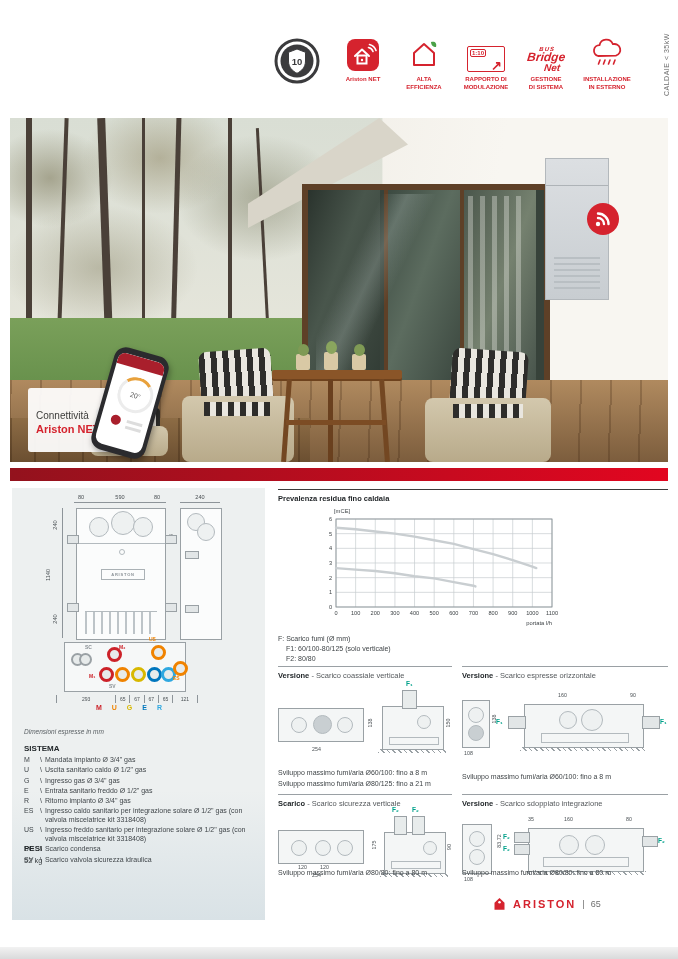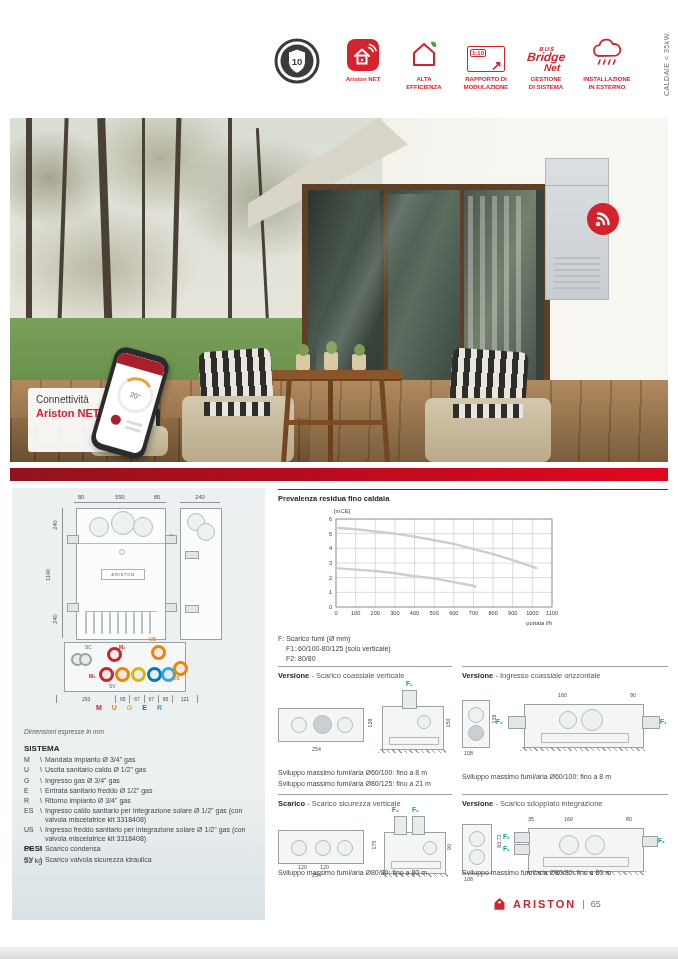--- a/index.html
+++ b/index.html
@@ -212,21 +212,21 @@
       <div class="abs" style="left:56px;top:43px;width:5px;height:83px;background:#6a401e"></div>
       <div class="abs" style="left:14px;top:84px;width:100px;height:5px;background:#7c4c24"></div>
     </div>
 
     <div class="abs" style="left:415px;top:232px;width:126px;height:112px">
       <div class="abs stripes" style="left:26px;top:0;width:76px;height:60px;border-radius:8px;transform:rotate(4deg)"></div>
       <div class="abs wicker" style="left:0;top:48px;width:126px;height:64px"></div>
       <div class="abs stripes" style="left:28px;top:54px;width:70px;height:14px"></div>
     </div>
 
-    <div class="abs" style="left:18px;top:270px;width:114px;height:64px;background:rgba(255,255,255,.93);border-radius:3px;padding:6px 8px;box-sizing:border-box">
+    <div class="abs" style="left:18px;top:270px;width:114px;height:64px;background:rgba(255,255,255,.93);border-radius:3px;padding:22px 8px;box-sizing:border-box">
       <div style="font-size:10px;color:#3c3c3b">Connettività</div>
       <div style="font-size:11px;font-weight:bold;color:#d5232e;margin-top:2px">Ariston NET</div>
     </div>
     <div class="abs" style="left:92px;top:232px;width:56px;height:106px;background:#2b2b2e;border-radius:12px;transform:rotate(16deg);box-shadow:2px 3px 6px rgba(0,0,0,.35)">
       <div class="abs" style="left:4px;top:6px;width:48px;height:94px;background:#fff;border-radius:8px;overflow:hidden">
         <div class="abs" style="left:0;top:0;width:100%;height:12px;background:#a91f2c"></div>
         <div class="abs" style="left:9px;top:20px;width:30px;height:30px;border:3px solid #ececec;border-top-color:#e8a13c;border-radius:50%;display:flex;align-items:center;justify-content:center;font-size:7px;color:#555">20°</div>
         <div class="abs" style="left:10px;top:62px;width:10px;height:10px;background:#a91f2c;border-radius:50%"></div>
         <div class="abs" style="left:26px;top:64px;width:16px;height:3px;background:#ddd"></div>
         <div class="abs" style="left:26px;top:70px;width:16px;height:3px;background:#ddd"></div>
@@ -417,21 +417,21 @@
   <div class="abs note" style="left:286px;top:654px">F2: 80/80</div>
 
   <div class="abs sec-rule" style="left:278px;top:666px;width:174px"></div>
   <div class="abs sec-rule" style="left:462px;top:666px;width:206px"></div>
   <div class="abs v-title" style="left:278px;top:671px">
     <b>Versione</b>
     <span>- Scarico coassiale verticale</span>
   </div>
   <div class="abs v-title" style="left:462px;top:671px">
     <b>Versione</b>
-    <span>- Ingresso coassiale orizzontale</span>
+    <span>- Scarico espresse orizzontale</span>
   </div>
 
   <div class="abs" style="left:278px;top:692px;width:174px;height:70px">
     <div class="tbox" style="left:0;top:16px;width:84px;height:32px">
       <div class="tcirc" style="left:12px;top:8px;width:14px;height:14px"></div>
       <div class="tcirc f" style="left:34px;top:6px;width:17px;height:17px"></div>
       <div class="tcirc" style="left:58px;top:8px;width:14px;height:14px"></div>
     </div>
     <span class="vd" style="left:34px;top:54px">254</span>
     <span class="vd rot" style="left:88px;top:28px">138</span>

